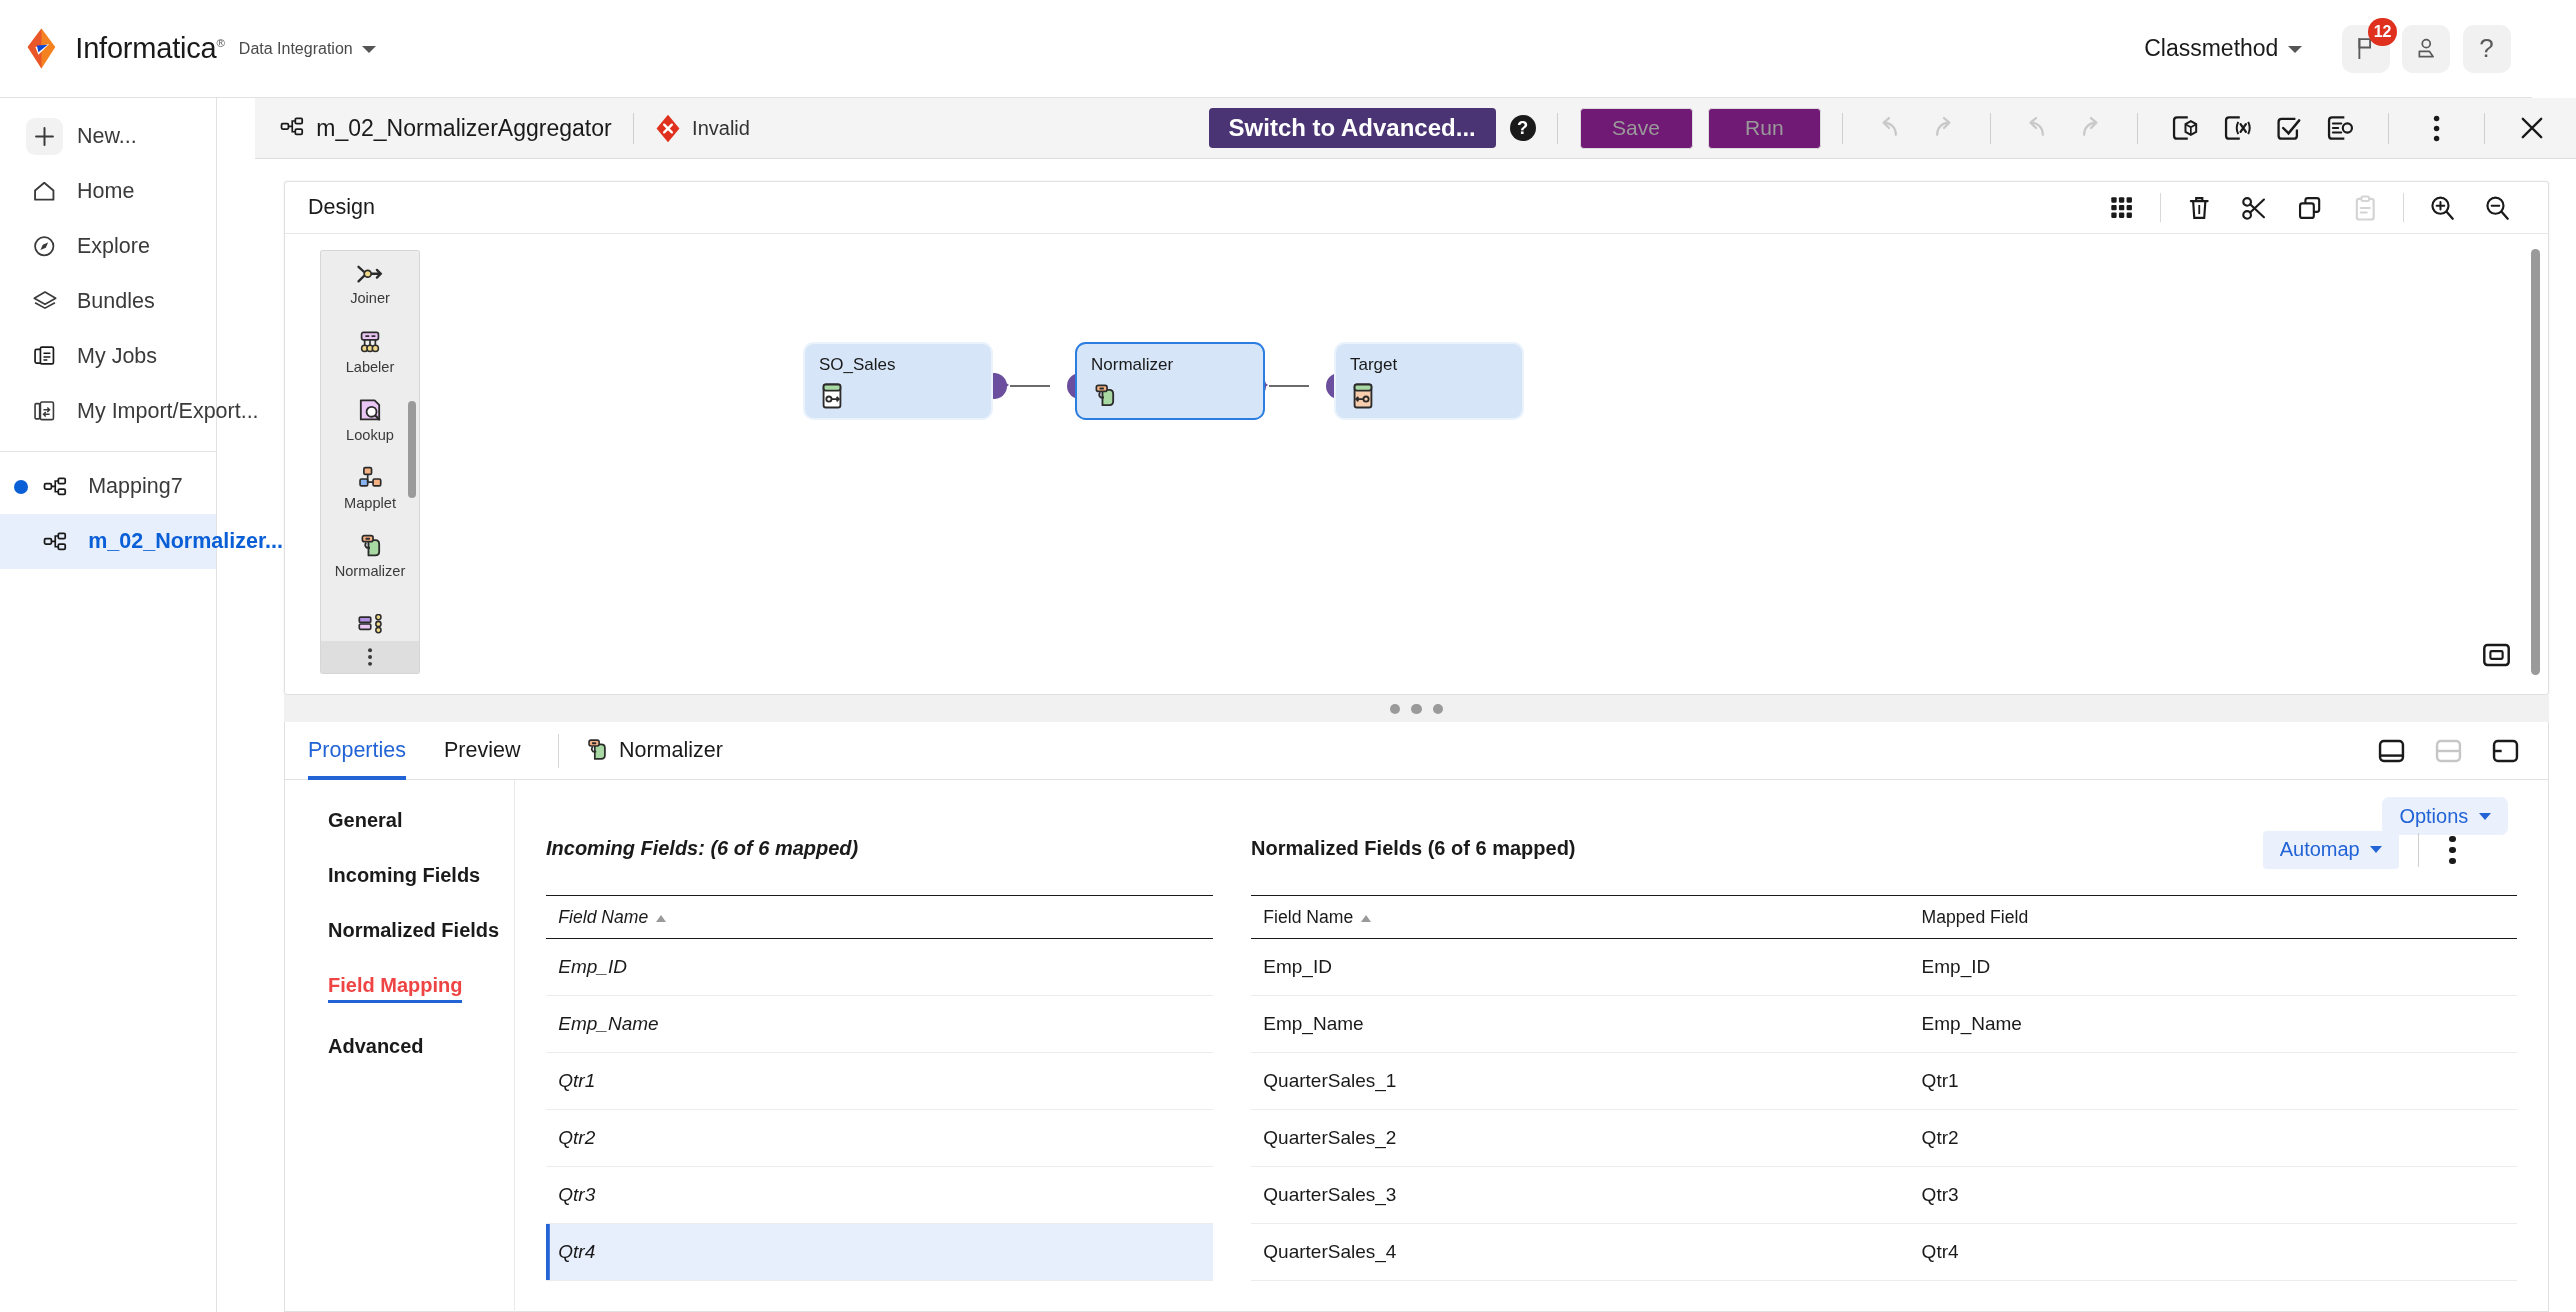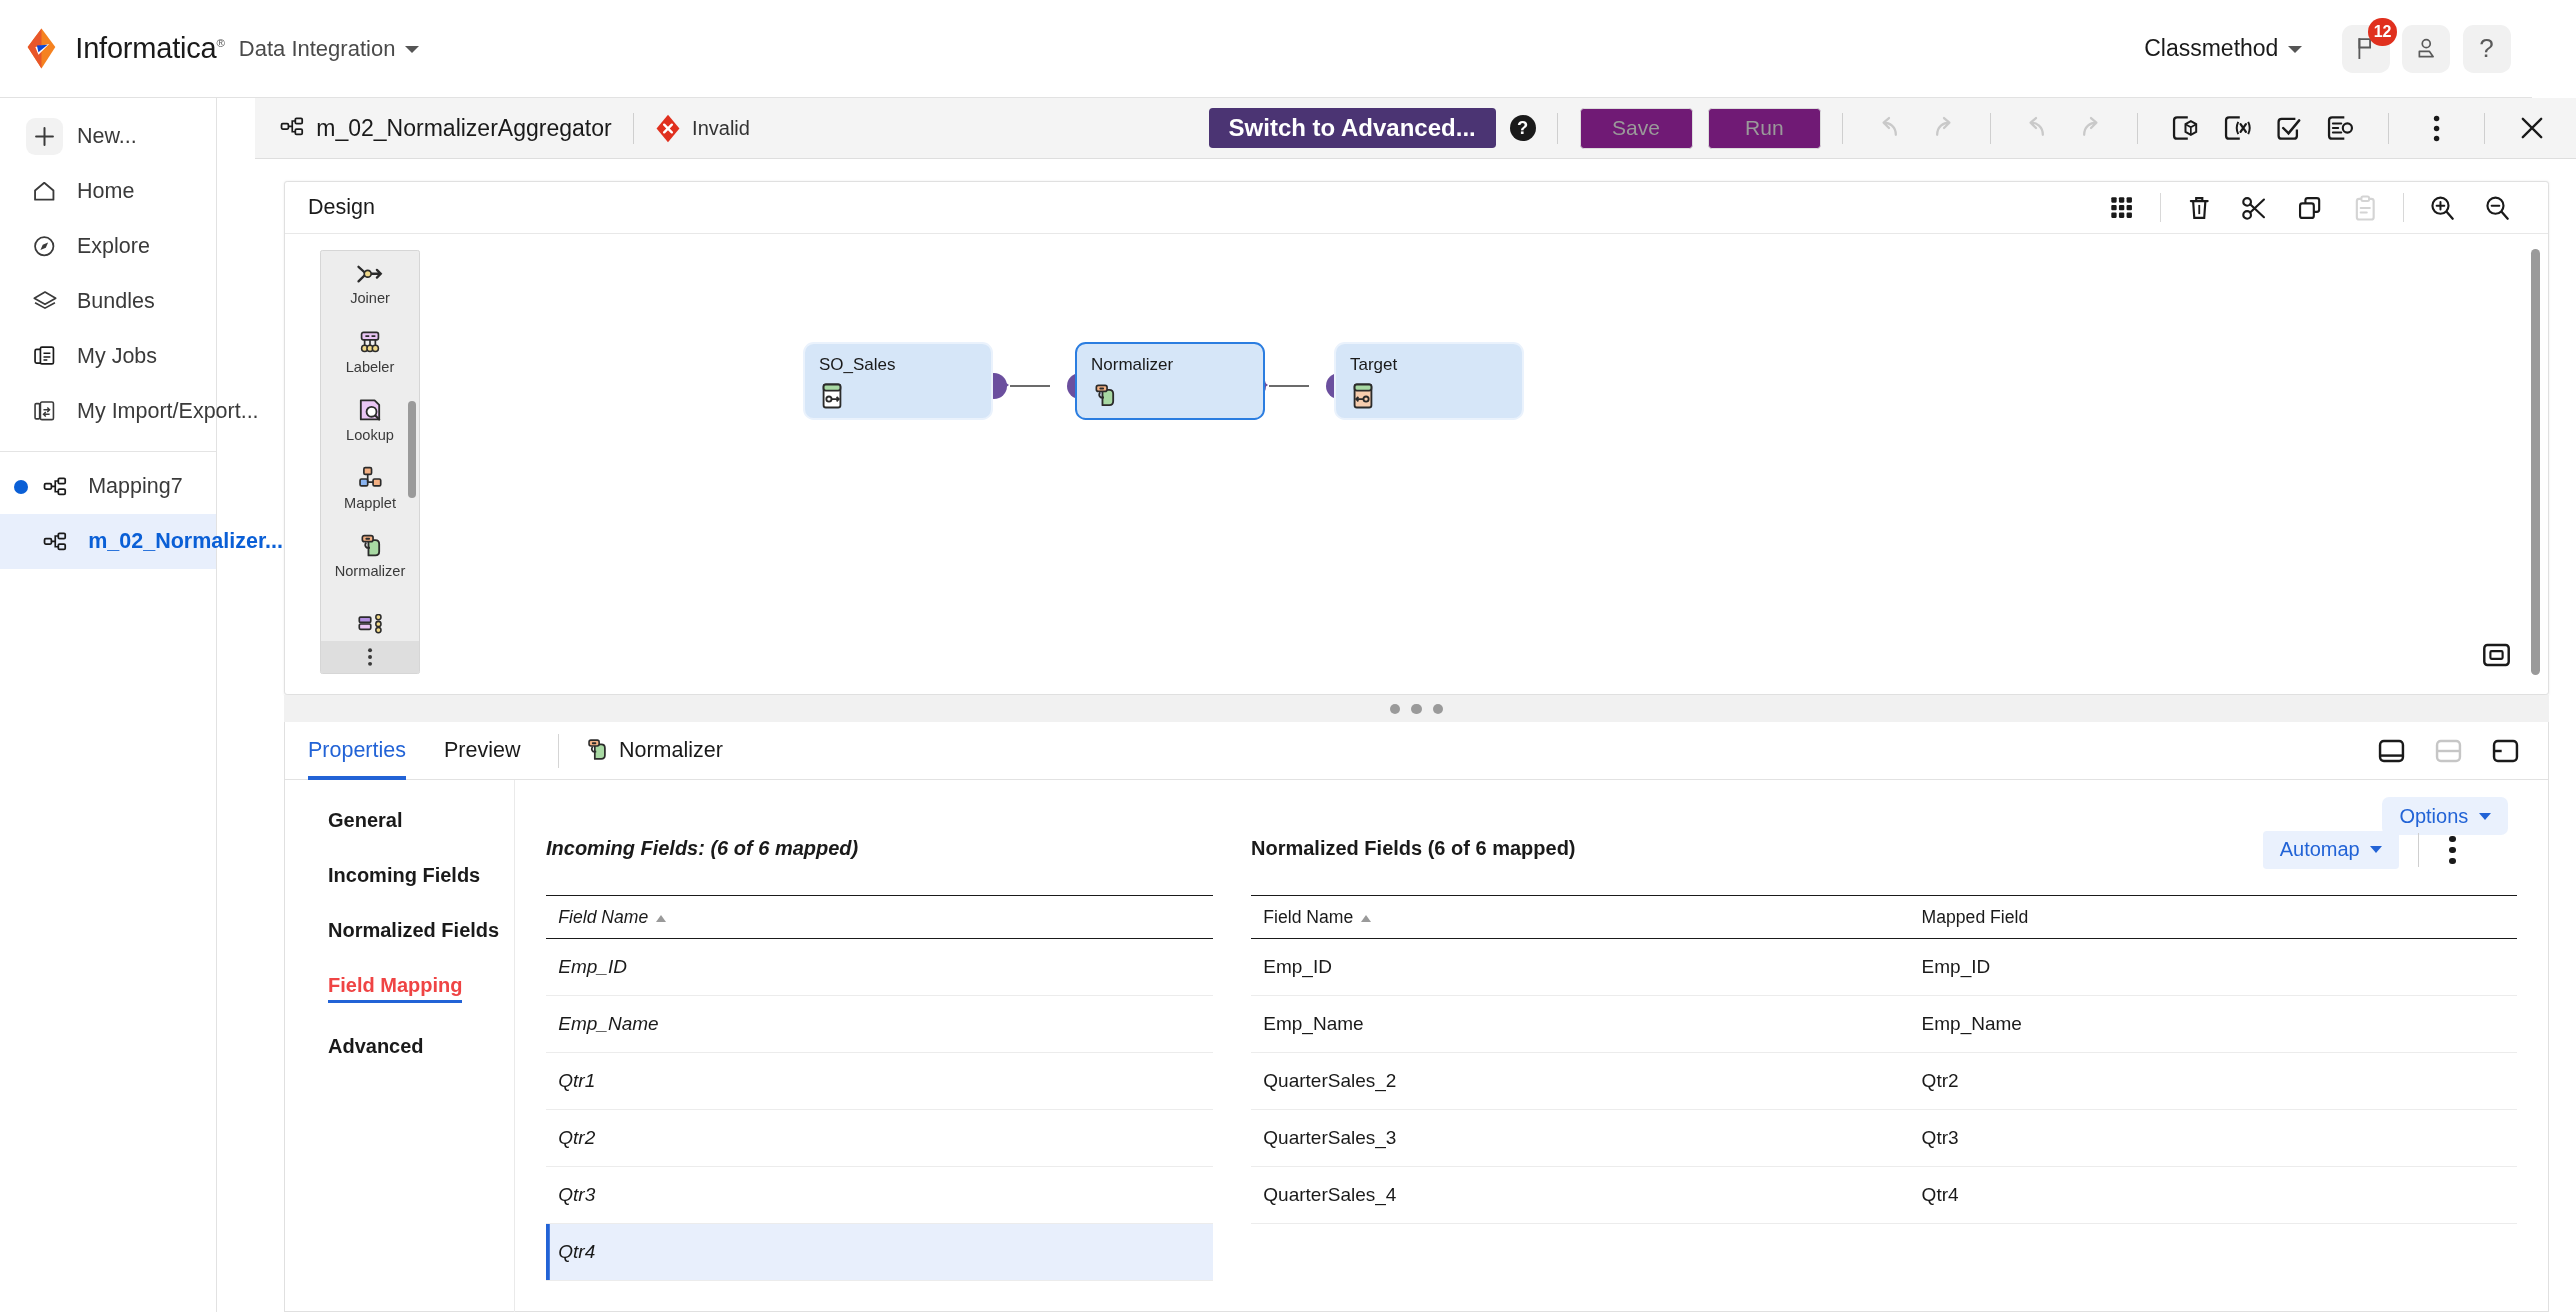--- a/index.html
+++ b/index.html
@@ -18,21 +18,21 @@
     display: flex; align-items: center;
   }
   .brand { display: flex; align-items: center; margin-left: 20px; }
   .logo-wrap { width: 43px; height: 43px; position: relative; }
   .brand-name {
     font-size: 29px; color: #1a1a1a; font-weight: 400;
     margin-left: 12.3px; letter-spacing: -0.2px;
   }
   .brand-tm { font-size: 11.5px; vertical-align: super; color: #555; }
   .brand-sub {
-    font-size: 22px; color: #4a4a4a; margin-left: 14px; font-weight: 400;
+    font-size: 16px; color: #4a4a4a; margin-left: 14px; font-weight: 400;
   }
   .caret-sm {
     display: inline-block; width: 0; height: 0; margin-left: 9.2px;
     border-left: 7px solid transparent; border-right: 7px solid transparent;
     border-top: 7.7px solid #555; vertical-align: middle;
   }
   .top-right {
     margin-left: auto; display: flex; align-items: center; margin-right: 21.5px;
   }
   .org-name { font-size: 23px; color: #1a1a1a; margin-right: 28px; }
@@ -819,20 +819,24 @@
             <tbody>
               <tr>
                 <td>Emp_ID</td>
                 <td>Emp_ID</td>
               </tr>
               <tr>
                 <td>Emp_Name</td>
                 <td>Emp_Name</td>
               </tr>
               <tr>
+                <td>QuarterSales_1</td>
+                <td>Qtr1</td>
+              </tr>
+              <tr>
                 <td>QuarterSales_2</td>
                 <td>Qtr2</td>
               </tr>
               <tr>
                 <td>QuarterSales_3</td>
                 <td>Qtr3</td>
               </tr>
               <tr>
                 <td>QuarterSales_4</td>
                 <td>Qtr4</td>

